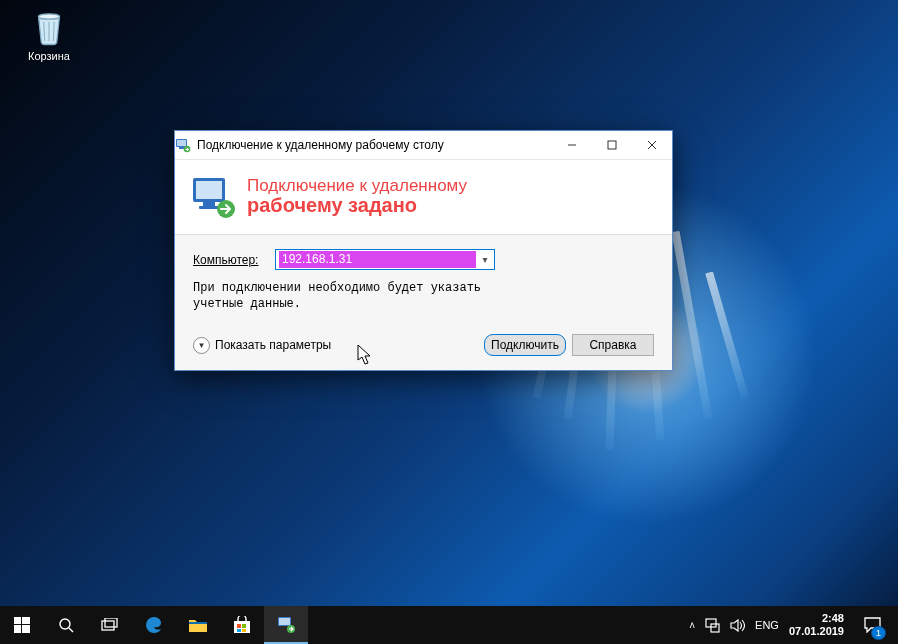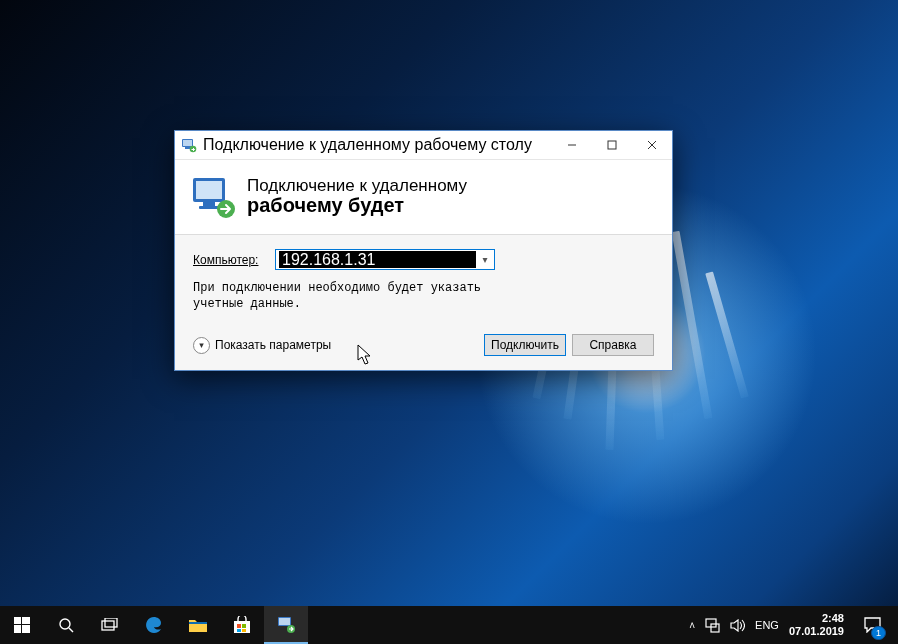--- a/index.html
+++ b/index.html
@@ -60,22 +60,21 @@
     width: 497px;
     background: #fff;
     box-shadow: 0 8px 28px rgba(0,0,0,0.6);
     border: 1px solid #5a8ac6;
     color: #000;
   }
   .titlebar {
     height: 28px;
     display: flex;
     align-items: center;
-    padding-left: 6px;
-    font-size: 16px;
+    font-size: 12px;
     color: #000;
     background: #fff;
     border-bottom: 1px solid #e6e6e6;
   }
   .titlebar .icon { width: 16px; height:16px; margin-right:6px; }
   .titlebar .spacer { flex: 1; }
   .win-btn {
     width: 40px;
     height: 28px;
     display: flex;
@@ -85,21 +84,21 @@
     color: #333;
   }
 
   .dialog-header {
     display: flex;
     align-items: center;
     padding: 12px 14px 14px 14px;
     border-bottom: 1px solid #dcdcdc;
   }
   .dialog-header .big-icon { width: 48px; height: 48px; margin-right: 10px; flex:0 0 auto; }
-  .dialog-header .lines { color: #000000; }
+  .dialog-header .lines { color: #ef4444; }
   .dialog-header .line1 { font-size: 17px; font-weight: 400; }
   .dialog-header .line2 { font-size: 20px; font-weight: 700; margin-top: -2px; }
 
   .dialog-body {
     padding: 14px 18px 14px 18px;
     background: #f6f6f6;
   }
   .row { display: flex; align-items: center; margin-bottom: 10px; font-size: 12px; }
   .row .label { width: 82px; color: #000; text-decoration: underline; }
   .combo {
@@ -107,24 +106,24 @@
     height: 21px;
     border: 1px solid #0078d7;
     background: #fff;
     display:flex;
     align-items:center;
     padding: 0 0 0 3px;
     box-sizing: border-box;
   }
   .combo .val {
     flex:1;
-    background: #000000;
+    background: #d946ef;
     color: #fff;
     padding: 1px 3px;
-    font-size: 16px;
+    font-size: 12px;
     height: 15px;
     line-height:15px;
   }
   .combo .chev {
     width: 18px;
     text-align: center;
     color: #555;
     font-size: 10px;
   }
 
@@ -154,20 +153,21 @@
     border: 1px solid #adadad;
     background: #e1e1e1;
     font-size: 12px;
     text-align: center;
     line-height: 20px;
     margin-left: 6px;
     box-sizing: border-box;
   }
   .btn.primary {
     border-color: #0078d7;
+    border-radius: 9px;
   }
 
   .cursor {
     position: absolute;
     left: 357px;
     top: 344px;
     pointer-events: none;
   }
 
   
@@ -216,20 +216,29 @@
 
   <div class="light-bars">
     <div style="left:0px;  top:60px; height:150px; transform:rotate(12deg)"></div>
     <div style="left:30px; top:20px; height:210px; transform:rotate(8deg)"></div>
     <div style="left:62px; top:0px;  height:260px; transform:rotate(2deg)"></div>
     <div style="left:100px;top:10px; height:240px; transform:rotate(-4deg)"></div>
     <div style="left:140px;top:40px; height:190px; transform:rotate(-10deg)"></div>
     <div style="left:175px;top:80px; height:130px; transform:rotate(-16deg)"></div>
   </div>
 
+  <div class="desktop-icon">
+    <svg width="42" height="42" viewBox="0 0 48 48">
+      <path d="M12 12 L36 12 L33 40 Q33 44 29 44 L19 44 Q15 44 15 40 Z" fill="#cfe8f5" stroke="#7fa9c0" stroke-width="1.5"></path>
+      <path d="M12 12 L36 12 L34 16 L14 16 Z" fill="#a7c8dc"></path>
+      <ellipse cx="24" cy="12" rx="12" ry="3" fill="#e9f4fa" stroke="#7fa9c0" stroke-width="1.2"></ellipse>
+      <path d="M18 18 L19 40 M24 18 L24 40 M30 18 L29 40" stroke="#8fb2c6" stroke-width="1.3"></path>
+    </svg>
+    <div>Корзина</div>
+  </div>
 
   <div class="dialog">
     <div class="titlebar">
       <svg class="icon" viewBox="0 0 16 16">
         <rect x="1" y="2" width="11" height="8" rx="1" fill="#3b78c4"></rect>
         <rect x="2" y="3" width="9" height="6" fill="#bcd6f0"></rect>
         <rect x="4" y="10" width="5" height="2" fill="#3b78c4"></rect>
         <circle cx="12" cy="12" r="3.3" fill="#4caf50"></circle>
         <path d="M10.5 12.5 h3 M12 11 l1.5 1.5 -1.5 1.5" stroke="#fff" stroke-width="1" fill="none"></path>
       </svg>
@@ -257,21 +266,21 @@
       <svg class="big-icon" viewBox="0 0 48 48">
         <rect x="4" y="6" width="32" height="24" rx="2" fill="#2e6fbf"></rect>
         <rect x="7" y="9" width="26" height="18" fill="#cfe3f7"></rect>
         <rect x="14" y="30" width="12" height="4" fill="#2e6fbf"></rect>
         <rect x="10" y="34" width="20" height="3" rx="1" fill="#2e6fbf"></rect>
         <circle cx="37" cy="37" r="9" fill="#4caf50"></circle>
         <path d="M32 37 h9 M37 33 l4 4 -4 4" stroke="#fff" stroke-width="2" fill="none" stroke-linecap="round" stroke-linejoin="round"></path>
       </svg>
       <div class="lines">
         <div class="line1">Подключение к удаленному</div>
-        <div class="line2">рабочему будет</div>
+        <div class="line2">рабочему задано</div>
       </div>
     </div>
 
     <div class="dialog-body">
       <div class="row">
         <span class="label">Компьютер:</span>
         <div class="combo">
           <span class="val">192.168.1.31</span>
           <span class="chev">▾</span>
         </div>

